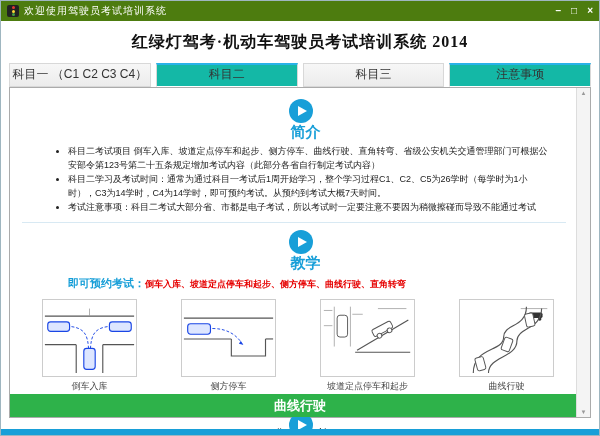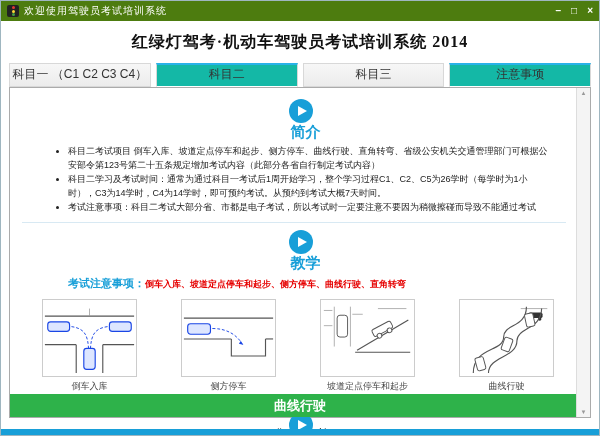--- a/index.html
+++ b/index.html
@@ -137,21 +137,21 @@
 
   <div class="divider"></div>
 
   <div class="sec-head">
     <span class="play-icon">
         <b></b>
       </span>
     <span class="sec-title">教学</span>
   </div>
   <div class="subjects">
-    <span class="lbl">考试注意事项：</span><span class="lst">倒车入库、坡道定点停车和起步、侧方停车、曲线行驶、直角转弯</span>
+    <span class="lbl">即可预约考试：</span><span class="lst">倒车入库、坡道定点停车和起步、侧方停车、曲线行驶、直角转弯</span>
   </div>
 
   <div class="cards">
 
     <div class="card">
       <div class="card-img">
         <svg viewBox="0 0 98 78">
           <line class="diag-line" x1="2" y1="16" x2="96" y2="16"></line>
           <line class="diag-line" x1="2" y1="46" x2="35" y2="46"></line>
           <line class="diag-line" x1="63" y1="46" x2="96" y2="46"></line>

